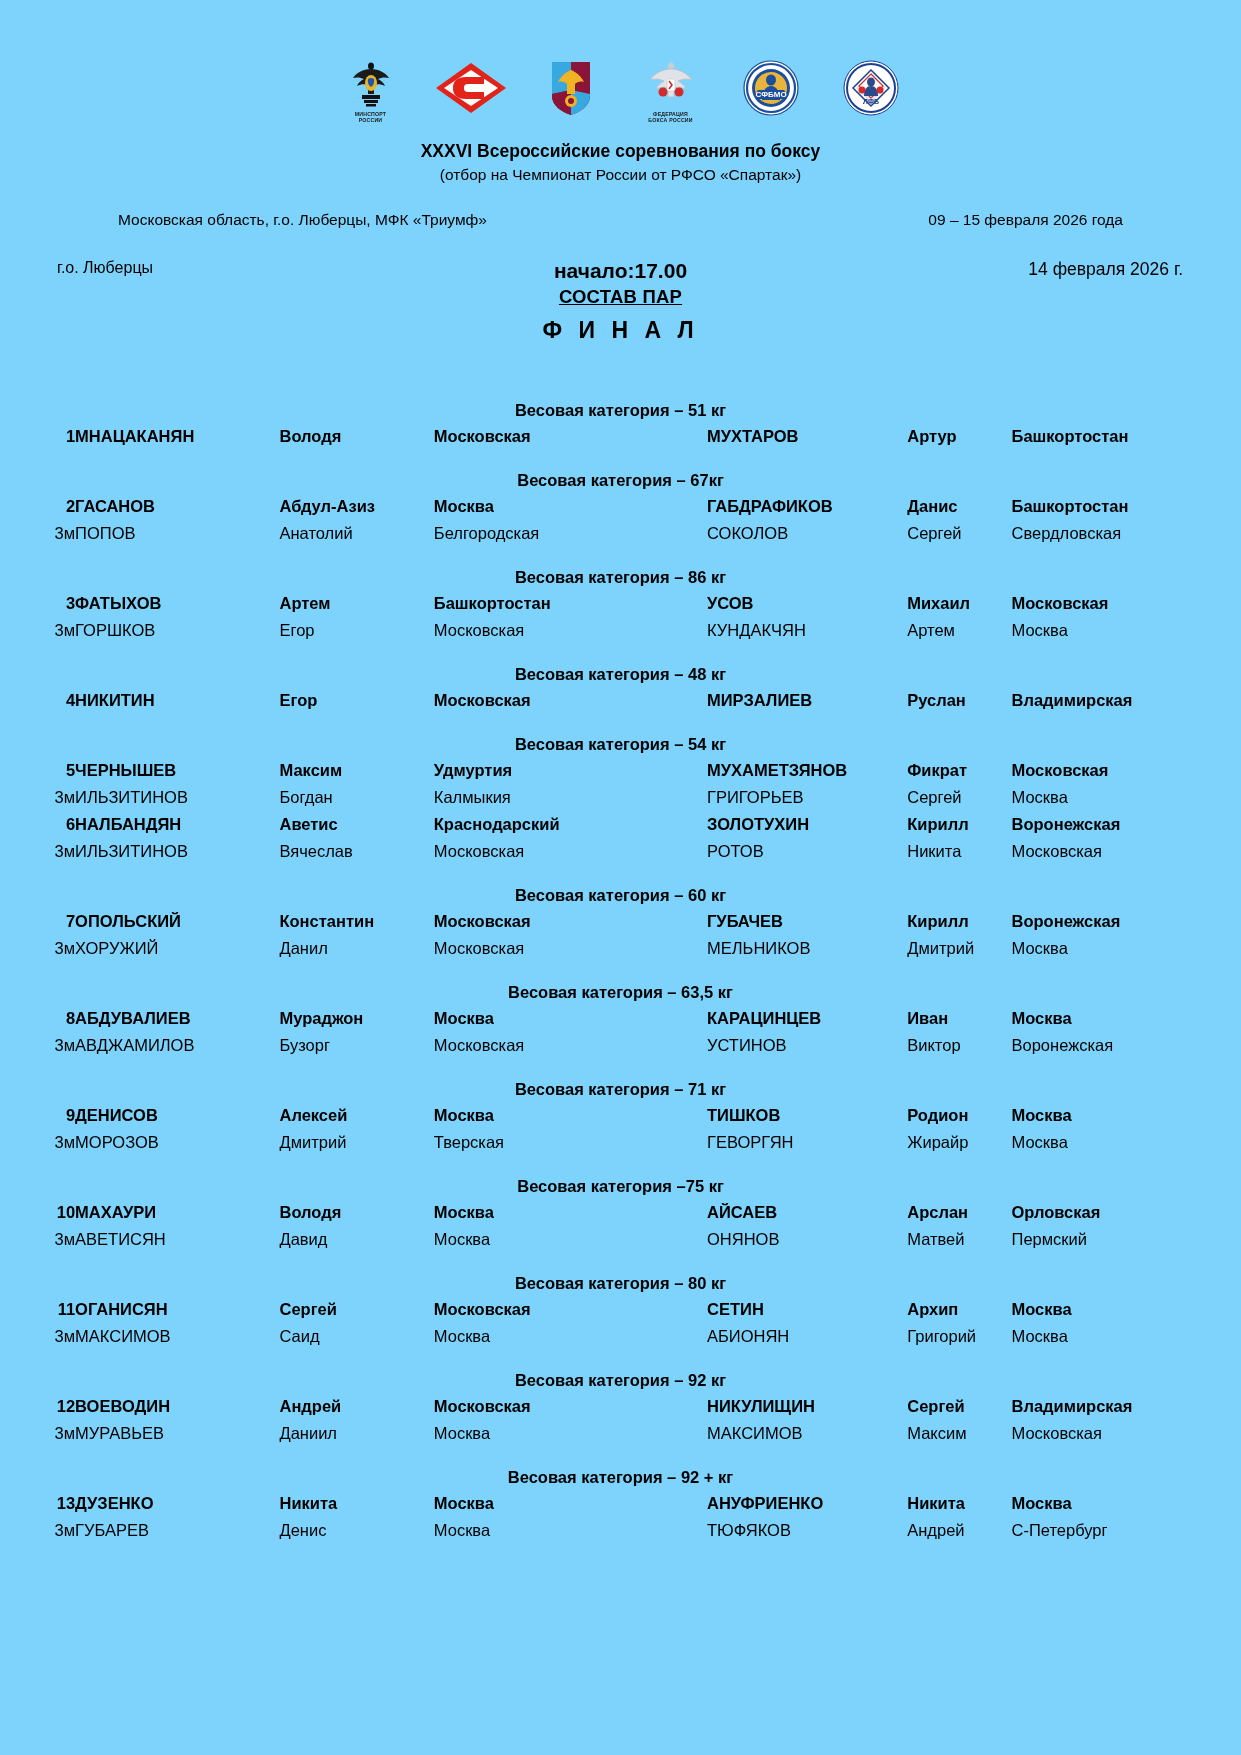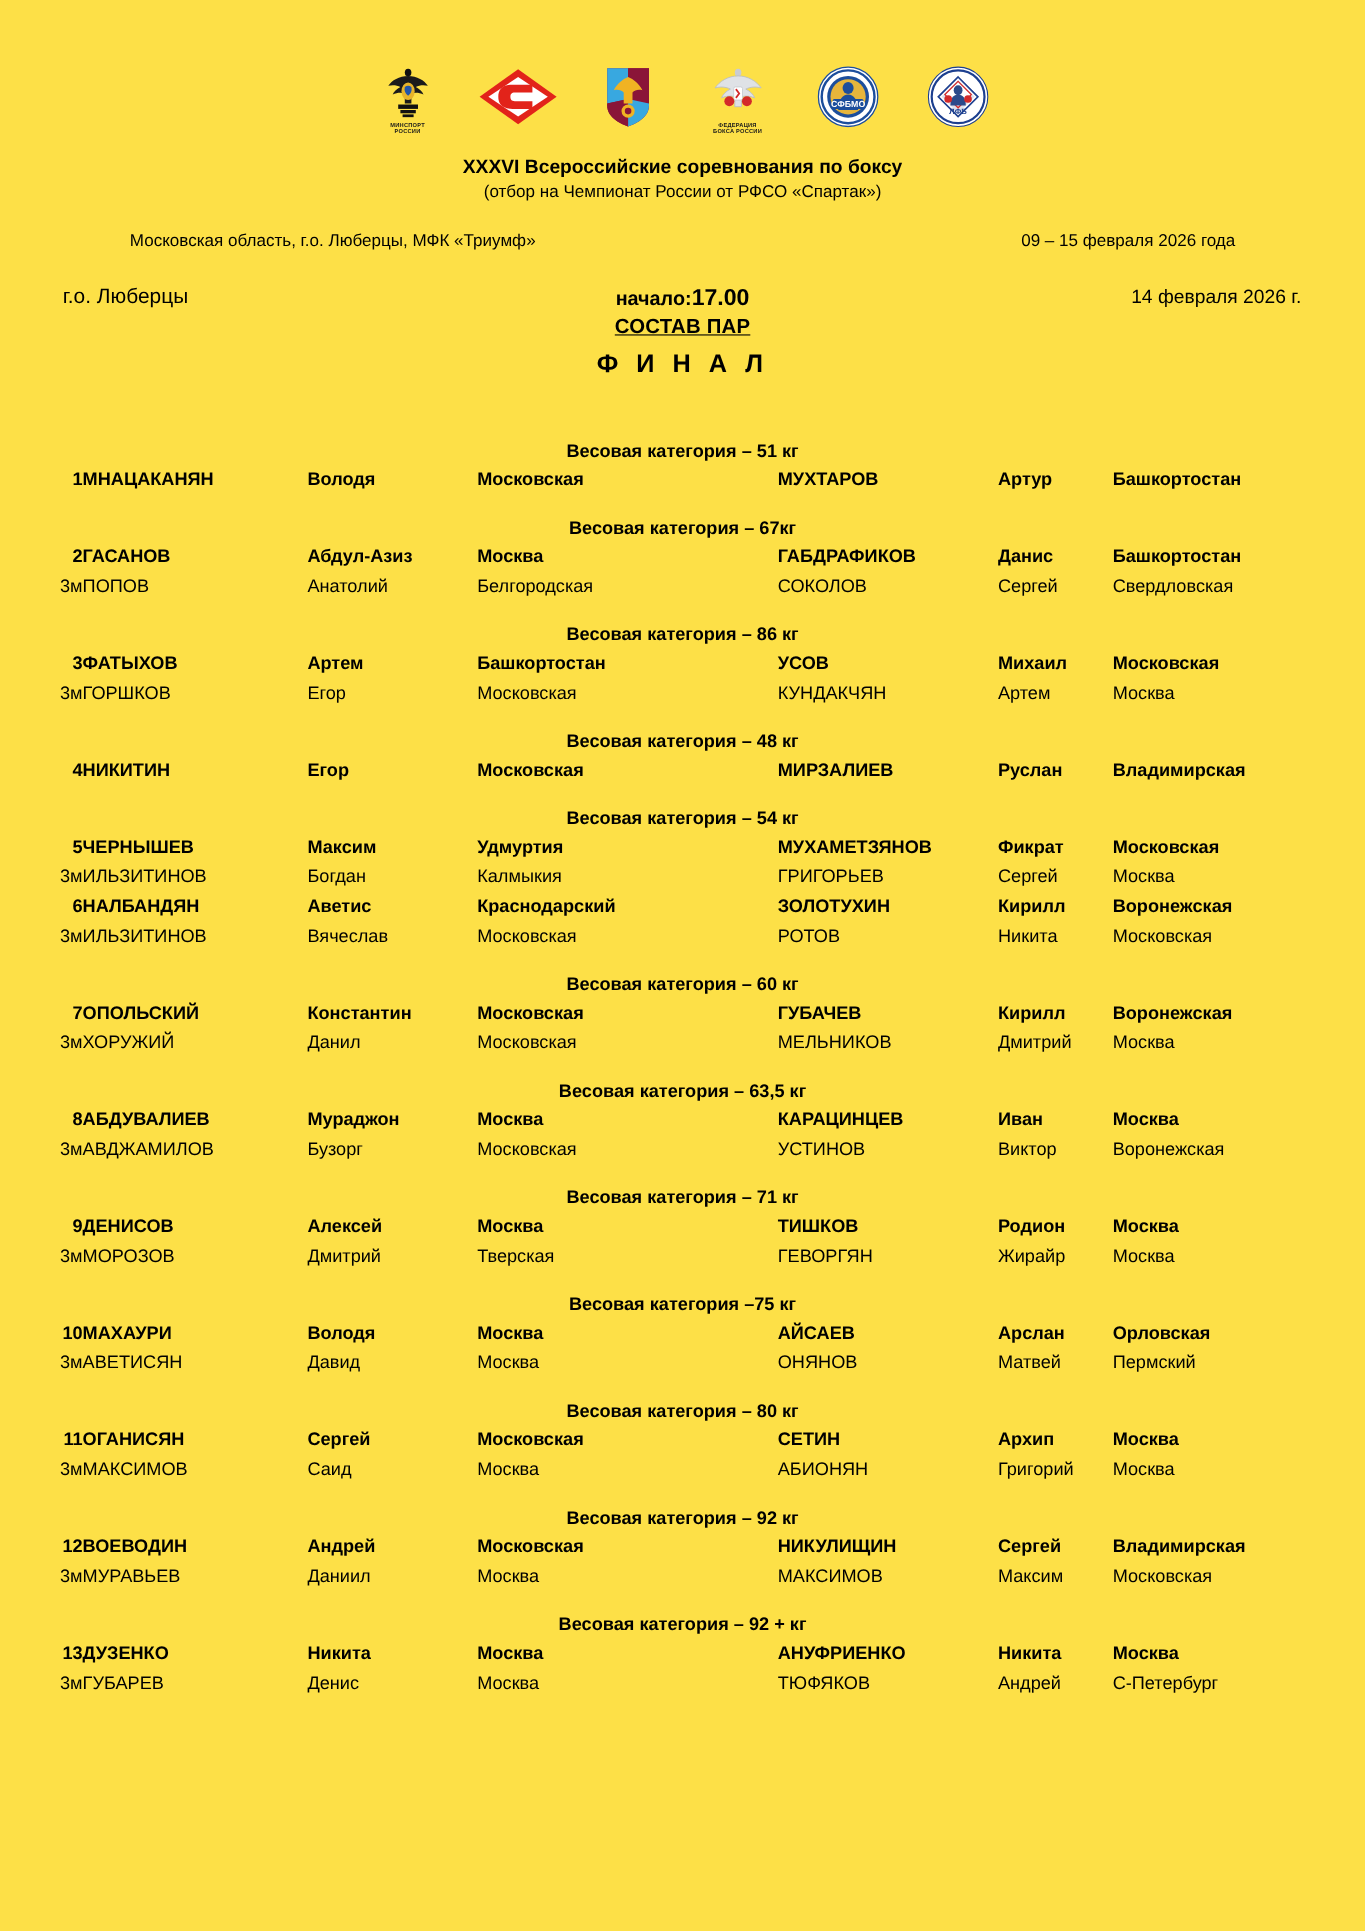--- a/index.html
+++ b/index.html
@@ -9,21 +9,21 @@
   }
   body {
     font-family: "Liberation Sans", sans-serif;
     color: #000000;
   }
   .page {
     position: relative;
     width: 1241px;
     height: 1755px;
     margin: 0 auto;
-    background: #fde047;
+    background: #7dd3fc;
     overflow: hidden;
     box-sizing: border-box;
   }
 
   
   .logo-strip {
     display: flex;
     justify-content: center;
     align-items: flex-end;
     gap: 28px;
@@ -86,41 +86,41 @@
   .meta-row {
     position: relative;
     margin-top: 30px;
     padding: 0 60px;
     height: 86px;
   }
   .meta-left {
     position: absolute;
     left: 57px;
     top: 0;
-    font-size: 19px;
+    font-size: 16px;
   }
   .meta-right {
     position: absolute;
     right: 58px;
     top: 0;
     font-size: 17.5px;
   }
   .meta-center {
     text-align: center;
     width: 100%;
     position: absolute;
     left: 0;
     top: 0;
   }
   .start-line {
     font-size: 17px;
     font-weight: bold;
     display: inline-block;
   }
-  .start-label { font-size: 18px; font-weight: bold; }
+  .start-label { font-size: 21px; font-weight: bold; }
   .start-value { font-size: 21px; font-weight: bold; }
   .sostav {
     font-size: 18.5px;
     font-weight: bold;
     letter-spacing: .2px;
     margin-top: 3px;
     text-decoration: underline;
   }
   .final {
     font-size: 23px;

